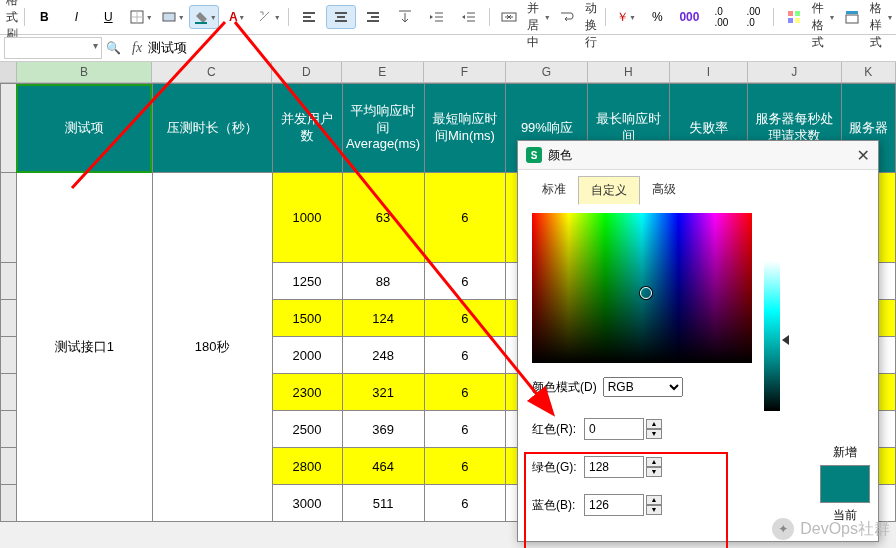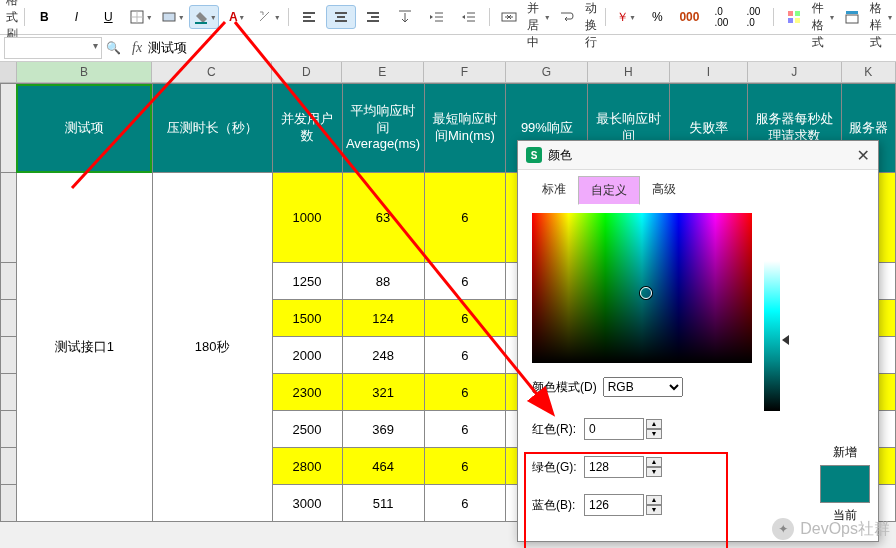--- a/index.html
+++ b/index.html
@@ -25,21 +25,21 @@
 table.sheet th{background:#01807e;color:#fff;font-weight:normal;height:80px;line-height:1.3;padding:4px 2px}
 .yellow{background:yellow}
 .sel-border{outline:2px solid #1a9e1a;outline-offset:-2px}
 
 .dialog{position:absolute;left:517px;top:140px;width:360px;height:400px;background:#fff;border:1px solid #888;box-shadow:2px 2px 10px rgba(0,0,0,.3)}
 .dlg-title{background:#f7f7f7;height:28px;display:flex;align-items:center;padding:0 8px;border-bottom:1px solid #ddd}
 .dlg-title .logo{width:16px;height:16px;background:#0a9e5e;border-radius:3px;margin-right:6px;display:flex;align-items:center;justify-content:center;color:#fff;font-size:10px;font-weight:bold}
 .dlg-close{margin-left:auto;font-size:16px;cursor:pointer;color:#444}
 .tabs{display:flex;padding:6px 10px 0 12px}
 .tab{padding:5px 12px;font-size:12px;color:#333;cursor:pointer}
-.tab.active{border:1px solid #bbb;border-bottom:1px solid #fff;background:#f0abfc}
+.tab.active{border:1px solid #bbb;border-bottom:1px solid #fff;background:#fef9c3}
 .dlg-body{padding:8px 14px;position:relative}
 .buttons{position:absolute;right:12px;top:36px;display:flex;flex-direction:column;gap:12px}
 .btn{width:58px;height:26px;border:1px solid #888;background:#f0f0f0;font-size:12px;cursor:pointer;text-align:center;line-height:24px}
 .btn.ok{border:2px solid #2d7cd1;background:#fff;line-height:22px}
 .picker-label{font-size:12px;margin:6px 0 4px}
 .sat-val{width:220px;height:150px;position:relative;background:linear-gradient(to bottom,rgba(0,0,0,0),#000),linear-gradient(to right,red,#ff0,#0f0,#0ff,#00f,#f0f,red)}
 .hue{position:absolute;left:246px;top:56px;width:16px;height:150px;background:linear-gradient(to bottom,#fff,#0ff,#088,#000)}
 .hue-ptr{position:absolute;left:264px;top:130px;width:0;height:0;border-top:5px solid transparent;border-bottom:5px solid transparent;border-right:7px solid #333}
 .mode-row{display:flex;align-items:center;margin:14px 0 21px}
 .mode-row select{width:80px;height:20px;font-size:12px;margin-left:6px}
@@ -165,21 +165,21 @@
       </svg>
     </span>
   <span class="label">自动换行</span>
   <span class="sep"></span>
   <span class="tbtn">
       <span style="color:#c00">￥</span>
       <span class="dd-arrow">▾</span>
     </span>
   <span class="tbtn">%</span>
   <span class="tbtn">
-      <b style="color:#c2410c">000</b>
+      <b style="color:#6d28d9">000</b>
     </span>
   <span class="tbtn">
       <span style="font-size:10px">.0<br>.00</span>
     </span>
   <span class="tbtn">
       <span style="font-size:10px">.00<br>.0</span>
     </span>
   <span class="sep"></span>
   <span class="tbtn">
       <svg viewBox="0 0 16 16">

